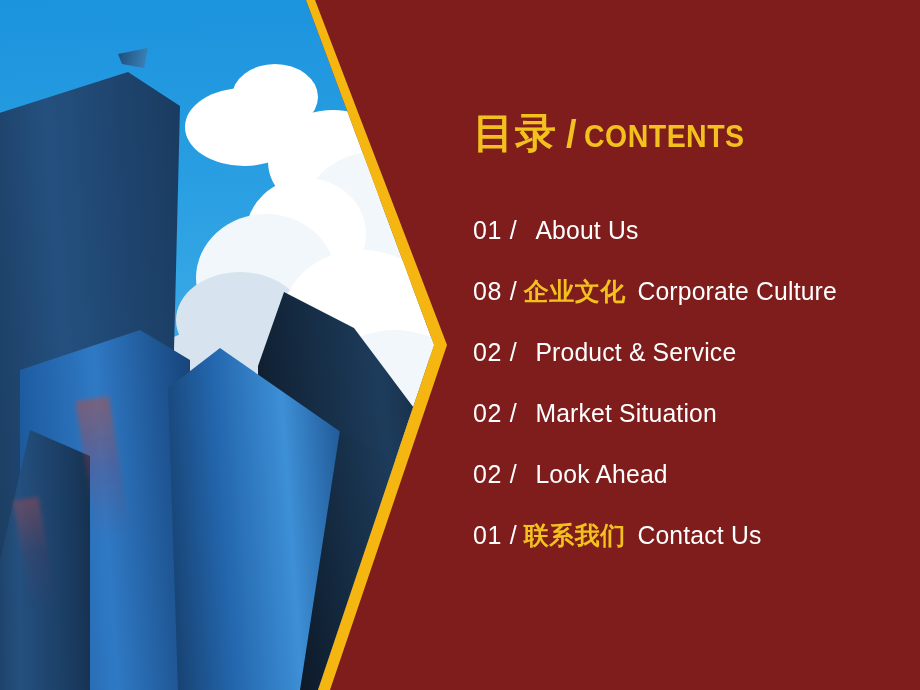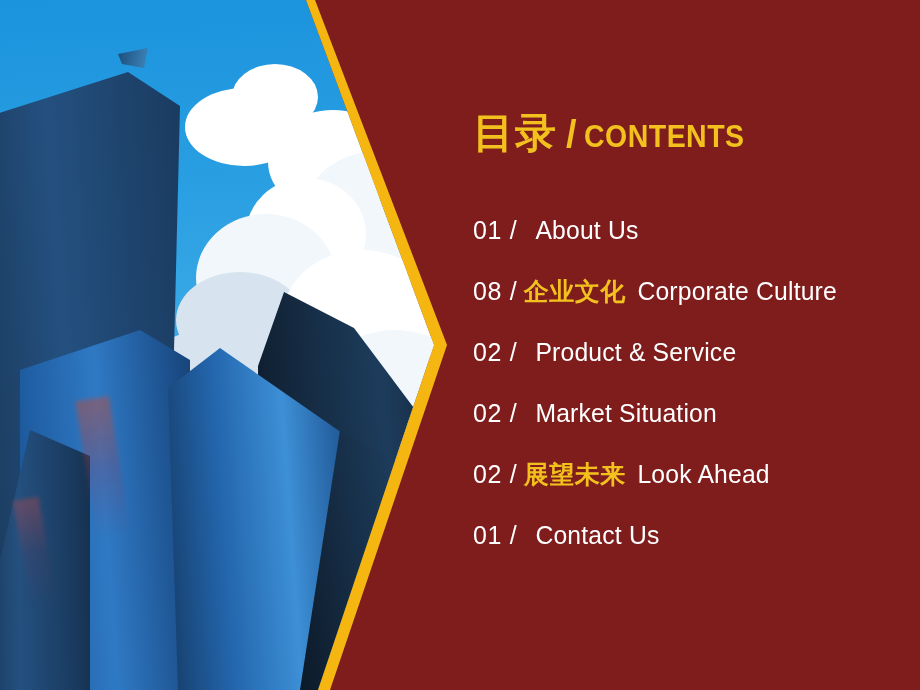--- a/index.html
+++ b/index.html
@@ -235,25 +235,25 @@
 
       <div class="toc-item">
         <span class="toc-num">02</span>
         <span class="toc-sep">/</span>
         <span class="toc-en">Market Situation</span>
       </div>
 
       <div class="toc-item">
         <span class="toc-num">02</span>
         <span class="toc-sep">/</span>
-        <span class="toc-cn">展望未来</span>
         <span class="toc-en">Look Ahead</span>
       </div>
 
       <div class="toc-item">
         <span class="toc-num">01</span>
         <span class="toc-sep">/</span>
+        <span class="toc-cn">联系我们</span>
         <span class="toc-en">Contact Us</span>
       </div>
 
     </div>
   </div>
 </div>
 
 </body></html>

